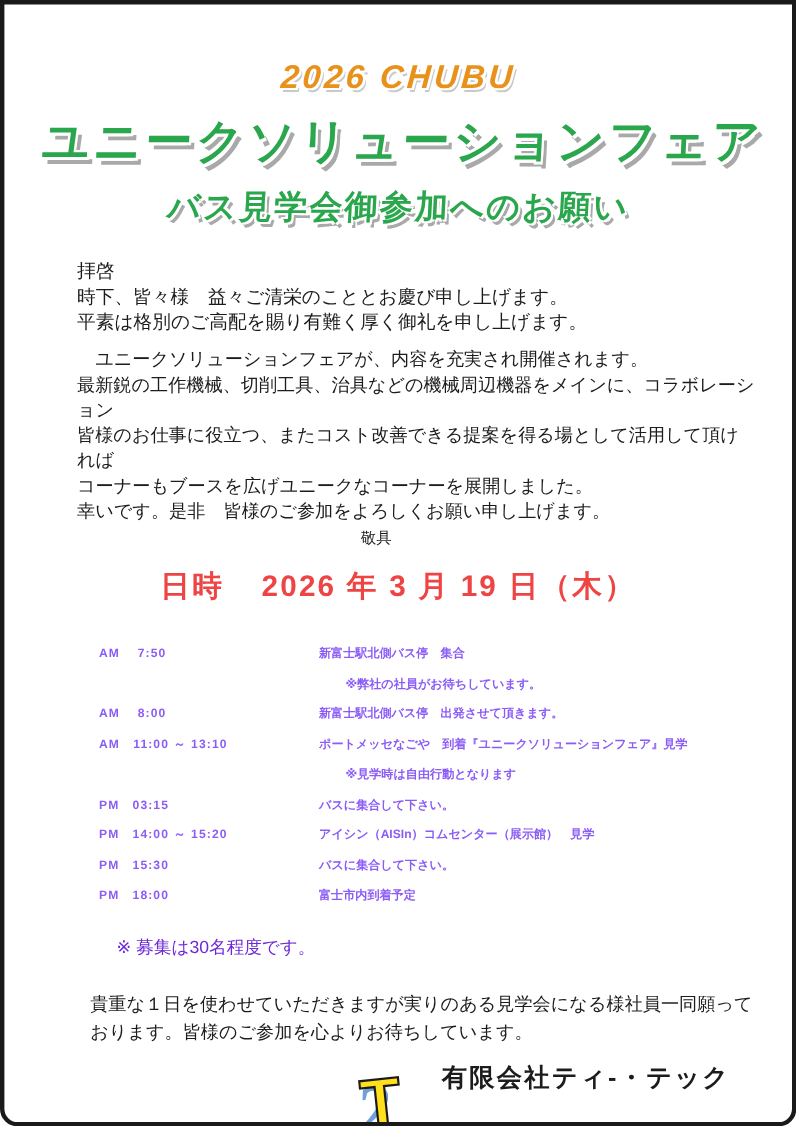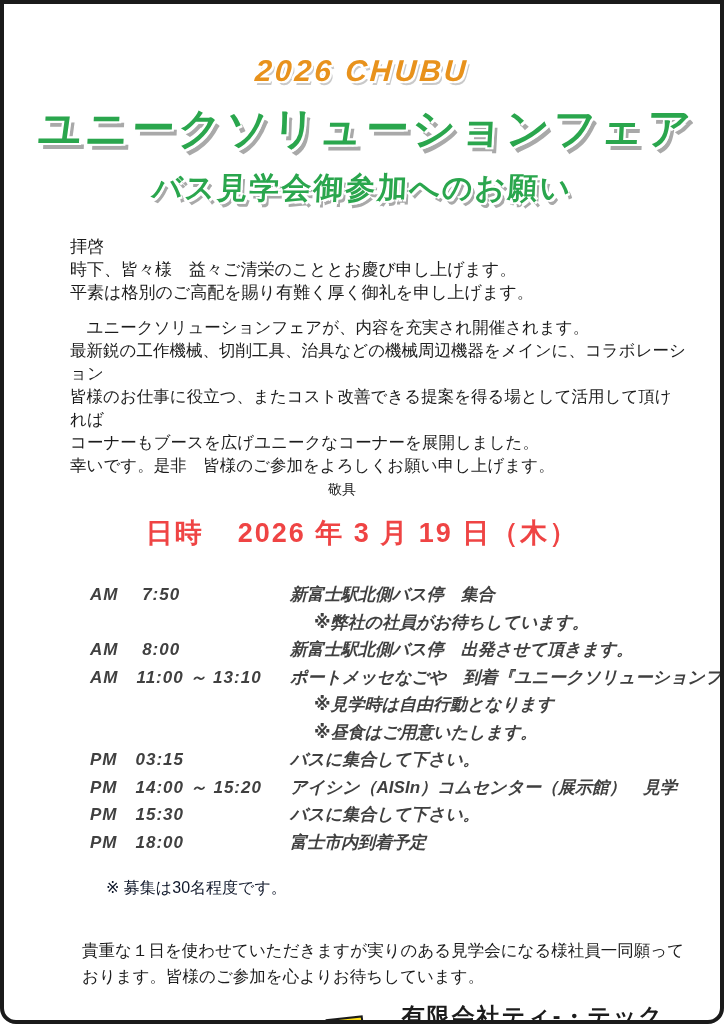--- a/index.html
+++ b/index.html
@@ -86,24 +86,23 @@
     font-weight: bold;
     letter-spacing: 2px;
     color: #ef4444;
     white-space: nowrap;
   }
   .date-heading .date-label { margin-right: 34px; }
   
   .schedule {
     margin-top: 30px;
     padding-left: 52px;
-    font-size: 17px;
-    font-weight: bold;
-    color: #404040;
-    font-style: italic;
+    font-size: 11px;
+    font-weight: bold;
+    color: #8b5cf6;
   }
   .sch-row {
     display: flex;
     align-items: baseline;
     line-height: 27.5px;
   }
   .sch-time {
     width: 200px;
     flex: 0 0 200px;
     letter-spacing: 1px;
@@ -112,25 +111,25 @@
   .sch-desc { white-space: nowrap; }
   .sch-note {
     padding-left: 224px;
     line-height: 27.5px;
     white-space: nowrap;
   }
   .capacity-note {
     margin-top: 22px;
     padding-left: 68px;
     font-size: 16px;
-    color: #0f172a;
+    color: #6d28d9;
   }
   
   .closing-message {
-    margin-top: 38px;
+    margin-top: 28px;
     padding-left: 44px;
     font-size: 16.5px;
     line-height: 26px;
     color: #1c1c1c;
   }
   
   .footer {
     margin-top: 10px;
     display: flex;
     justify-content: flex-end;
@@ -193,21 +192,20 @@
       <div class="sch-note">※弊社の社員がお待ちしています。</div>
       <div class="sch-row">
         <span class="sch-time">AM　 8:00</span>
         <span class="sch-desc">新富士駅北側バス停　出発させて頂きます。</span>
       </div>
       <div class="sch-row">
         <span class="sch-time">AM　11:00 ～ 13:10</span>
         <span class="sch-desc">ポートメッセなごや　到着『ユニークソリューションフェア』見学</span>
       </div>
       <div class="sch-note">※見学時は自由行動となります</div>
-      <div class="sch-note">※昼食はご用意いたします。</div>
       <div class="sch-row">
         <span class="sch-time">PM　03:15</span>
         <span class="sch-desc">バスに集合して下さい。</span>
       </div>
       <div class="sch-row">
         <span class="sch-time">PM　14:00 ～ 15:20</span>
         <span class="sch-desc">アイシン（AISIn）コムセンター（展示館）　見学</span>
       </div>
       <div class="sch-row">
         <span class="sch-time">PM　15:30</span>

